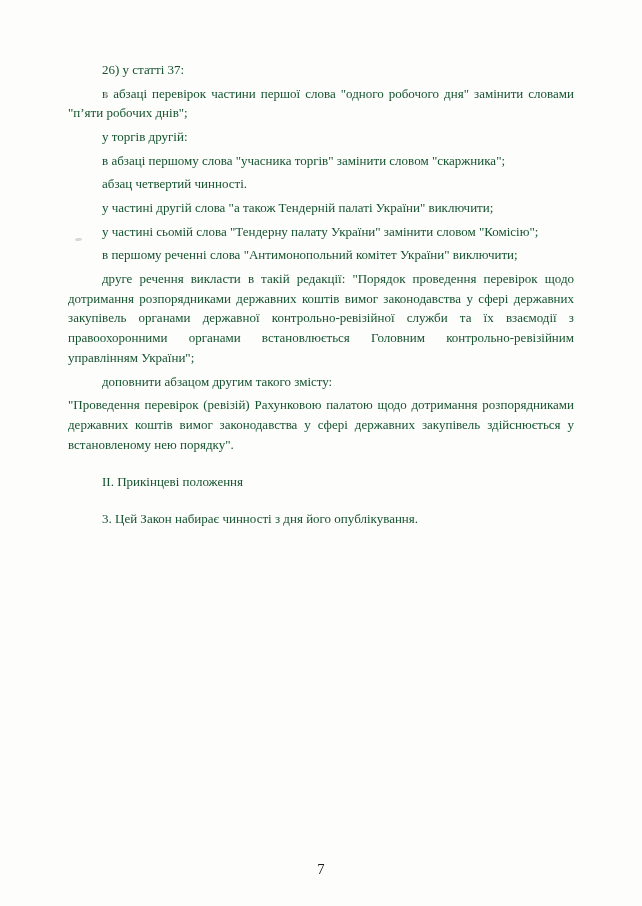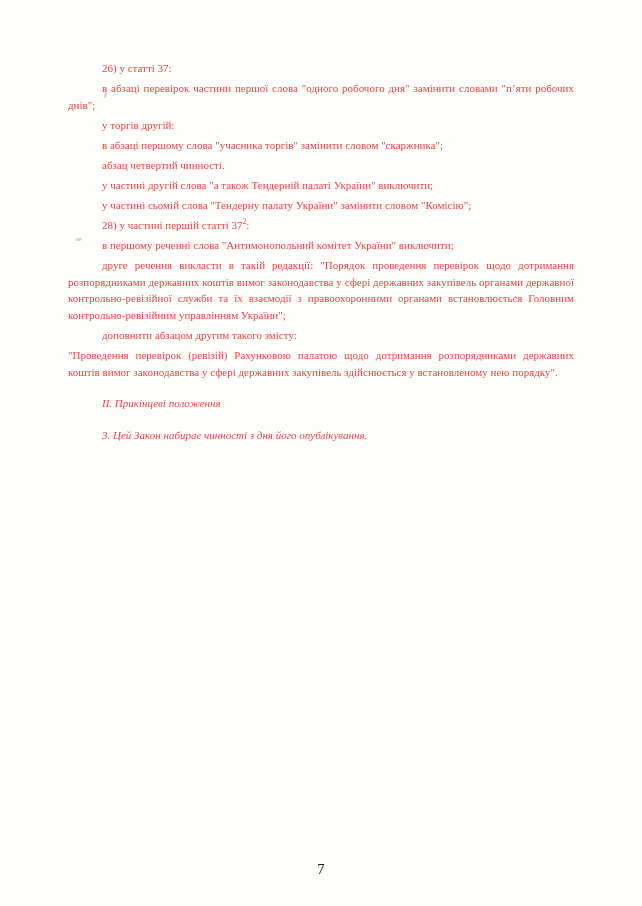--- a/index.html
+++ b/index.html
@@ -22,34 +22,33 @@
     padding: 60px 0 0 0;
     background: #fdfdfc;
   }
   .content {
     margin: 0 auto;
     width: 506px;
     padding-left: 0;
   }
   p {
     margin: 0 0 0.30em 0;
-    font-size: 11px;
+    font-size: 13px;
     line-height: 1.52;
     text-align: justify;
     text-indent: 34px;
-    color: #ef4444;
+    color: #14532d;
     font-family: "Liberation Serif", serif;
     -webkit-font-smoothing: antialiased;
   }
   p.noindent {
     text-indent: 0;
   }
   p.gap-before {
     margin-top: 1.35em;
-    font-style: italic;
   }
   p.gap-before-sm {
     margin-top: 0.55em;
   }
   sup {
     font-size: 0.66em;
     vertical-align: super;
     line-height: 0;
   }
   .page-number {
@@ -81,21 +80,20 @@
 
   <div class="content">
 
     <p>26) у статті 37:</p>
     <p>в абзаці перевірок частини першої слова "одного робочого дня" замінити словами "п’яти робочих днів";</p>
     <p>у торгів другій:</p>
     <p>в абзаці першому слова "учасника торгів" замінити словом "скаржника";</p>
     <p>абзац четвертий чинності.</p>
     <p>у частині другій слова "а також Тендерній палаті України" виключити;</p>
     <p>у частині сьомій слова "Тендерну палату України" замінити словом "Комісію";</p>
-    <p>28) у частині першій статті 37<sup>2</sup>:</p>
     <p>в першому реченні слова "Антимонопольний комітет України" виключити;</p>
     <p>друге речення викласти в такій редакції: "Порядок проведення перевірок щодо дотримання розпорядниками державних коштів вимог законодавства у сфері державних закупівель органами державної контрольно-ревізійної служби та їх взаємодії з правоохоронними органами встановлюється Головним контрольно-ревізійним управлінням України";</p>
     <p>доповнити абзацом другим такого змісту:</p>
     <p class="noindent">"Проведення перевірок (ревізій) Рахунковою палатою щодо дотримання розпорядниками державних коштів вимог законодавства у сфері державних закупівель здійснюється у встановленому нею порядку".</p>
     <p class="gap-before">ІІ. Прикінцеві положення</p>
     <p class="gap-before">3. Цей Закон набирає чинності з дня його опублікування.</p>
 
   </div>
 
   <div class="page-number">7</div>

